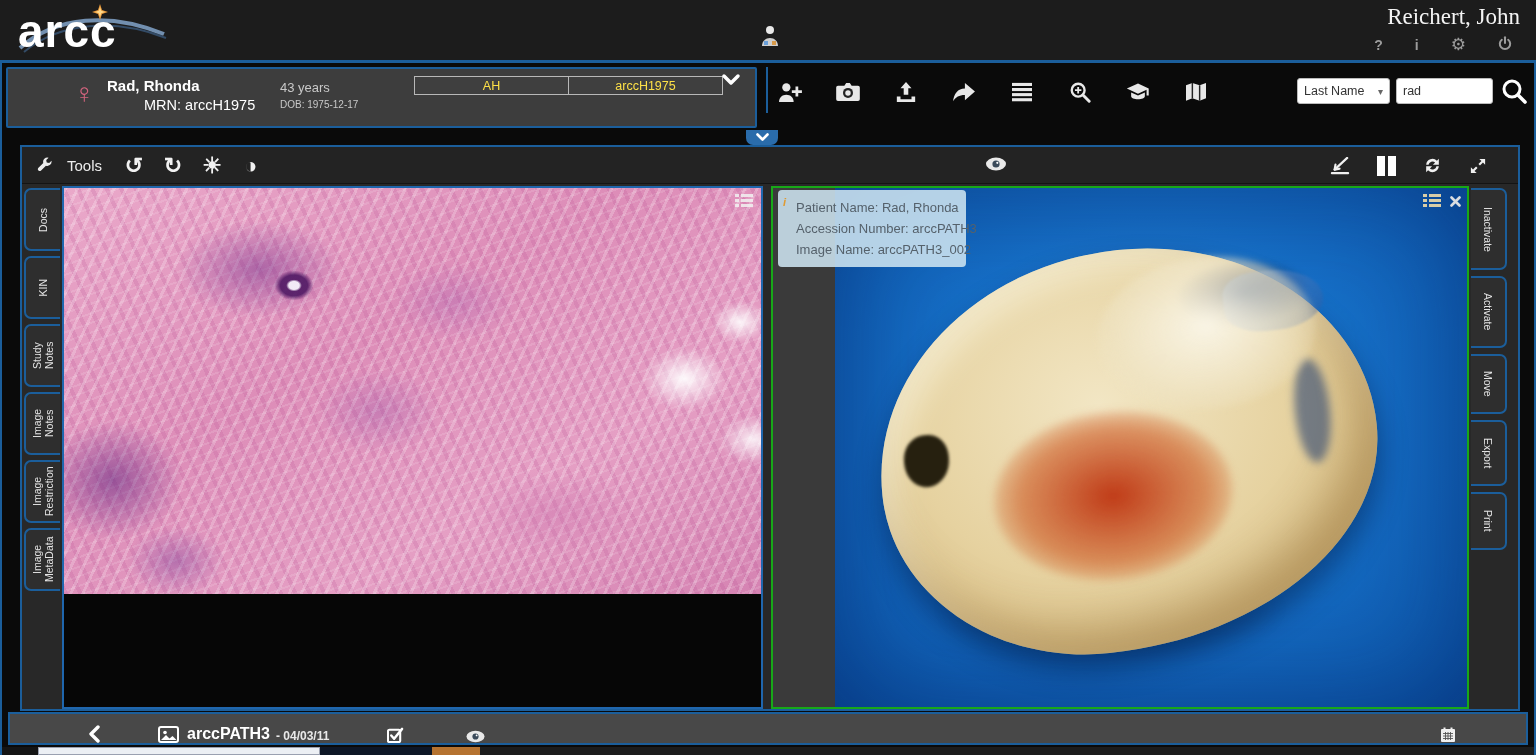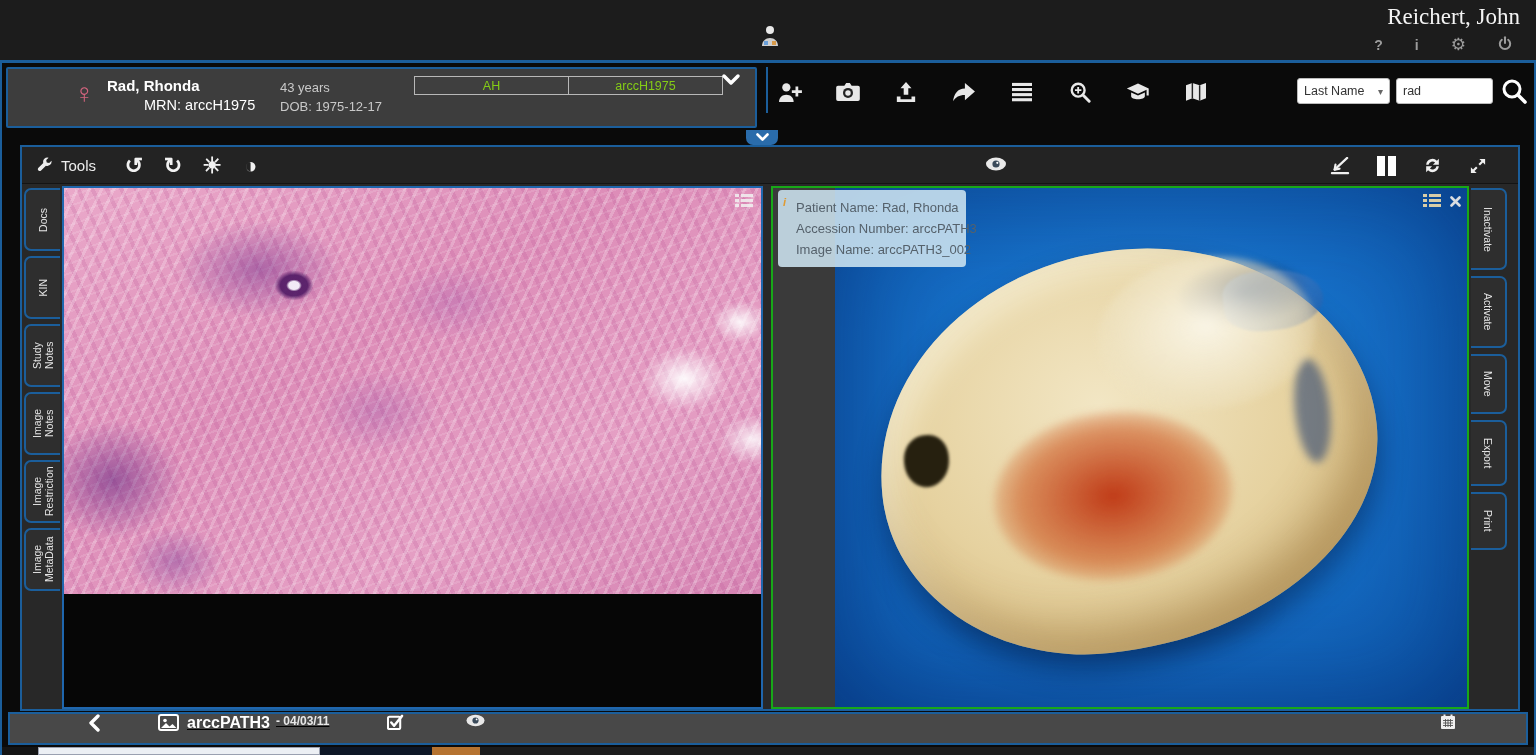--- a/index.html
+++ b/index.html
@@ -18,43 +18,43 @@
   .header-icons { position:absolute; right:24px; top:36px; display:flex; gap:32px; align-items:center; color:#9c9c9c; font-size:14px; font-weight:bold; }
   .header-icons .hicon { cursor:pointer; line-height:16px; }
   .gear-glyph { font-size:17px; font-weight:normal; }
 
   
   .patient-panel { position:absolute; left:6px; top:67px; width:751px; height:61px; background:#3d3d3d; border:2px solid #1b5e9b; border-radius:2px; }
   .gender { position:absolute; left:66px; top:10px; font-size:28px; color:#d4647e; line-height:30px; }
   .p-name { position:absolute; left:99px; top:8px; font-size:15px; font-weight:bold; color:#fff; }
   .p-mrn  { position:absolute; left:136px; top:28px; font-size:14.5px; color:#fff; }
   .p-age  { position:absolute; left:272px; top:11px; font-size:13px; color:#c9c9c9; }
-  .p-dob  { position:absolute; left:272px; top:30px; font-size:13px; color:#c9c9c9; }
+  .p-dob  { position:absolute; left:272px; top:30px; font-size:10px; color:#c9c9c9; }
   .id-table { position:absolute; left:406px; top:7px; border-collapse:collapse; }
   .id-table th { width:154px; height:20px; border:1px solid #b8b8b8; background:#4e4e4e; color:#fff; font-size:12.5px; font-weight:bold; text-align:center; }
-  .id-table td { width:154px; height:18px; border:1px solid #b8b8b8; background:#3f3f3f; color:#84cc16; font-size:12.5px; text-align:center; }
+  .id-table td { width:154px; height:18px; border:1px solid #b8b8b8; background:#3f3f3f; color:#fde047; font-size:12.5px; text-align:center; }
   .panel-chevron { position:absolute; right:14px; top:4px; cursor:pointer; }
   .v-divider { position:absolute; left:766px; top:67px; width:2px; height:46px; background:#1b5e9b; }
 
   .icon-toolbar { position:absolute; left:778px; top:77px; height:30px; display:flex; gap:34px; align-items:center; }
   .tool-btn { width:24px; height:24px; display:flex; align-items:center; justify-content:center; cursor:pointer; }
 
   .search-area { position:absolute; left:1297px; top:78px; display:flex; align-items:center; }
   .fake-select { width:93px; height:26px; background:#fff; border:1px solid #bbb; border-radius:3px; display:flex; align-items:center; padding:0 6px; font-size:12.5px; color:#333; cursor:pointer; }
   .fake-select .sel-label { flex:1; }
   .fake-select .sel-arrow { color:#666; font-size:10px; }
   .search-input { width:97px; height:26px; margin-left:6px; background:#fff; border:1px solid #bbb; border-radius:3px; font-size:12.5px; color:#333; padding:12px 6px; font-family:"Liberation Sans", sans-serif; }
   .search-go { margin-left:8px; width:26px; height:26px; display:flex; align-items:center; justify-content:center; cursor:pointer; }
 
   .center-tab { position:absolute; left:746px; top:130px; width:32px; height:15px; background:#2a6cab; border-radius:0 0 7px 7px; display:flex; align-items:center; justify-content:center; cursor:pointer; }
 
   
   .main-frame { position:absolute; left:20px; top:145px; width:1500px; height:566px; border:2px solid #1b5e9b; background:#282828; }
   .tools-bar { position:absolute; left:0; top:0; width:100%; height:37px; background:#232323; border-bottom:1px solid #141414; }
-  .tools-label { position:absolute; left:14px; top:0; height:37px; display:flex; align-items:center; gap:8px; color:#ececec; font-size:15px; cursor:pointer; }
+  .tools-label { position:absolute; left:14px; top:0; height:37px; display:flex; align-items:center; gap:14px; color:#ececec; font-size:15px; cursor:pointer; }
   .adjust-icons { position:absolute; left:100px; top:0; height:37px; display:flex; gap:15px; align-items:center; color:#f2f2f2; font-size:22px; font-weight:bold; }
   .adjust-icons .tool-btn { font-size:22px; }
   .eye-center { position:absolute; left:963px; top:9px; cursor:pointer; }
   .right-tools { position:absolute; right:28px; top:0; height:37px; display:flex; gap:22px; align-items:center; }
   .cols-icon { display:flex; gap:3px; }
   .cols-icon i { display:block; width:8px; height:20px; background:#fff; }
 
   
   .left-rail { position:absolute; left:2px; top:41px; width:38px; display:flex; flex-direction:column; gap:5px; }
   .ltab { width:36px; height:63px; background:#2e2e2e; border:2px solid #1b5e9b; border-right:none; border-radius:7px 0 0 7px; display:flex; align-items:center; justify-content:center; cursor:pointer; }
@@ -105,21 +105,21 @@
   .ink-knob { position:absolute; left:5%; top:41%; width:9%; height:13%; background:#26200f; border-radius:50% 45% 55% 50%; filter:blur(1.5px); }
   .ink-right { position:absolute; left:84%; top:32%; width:7%; height:26%; background:rgba(25,55,110,.55); border-radius:50%; filter:blur(4px); }
 
   .img-tooltip { position:absolute; left:5px; top:2px; width:188px; background:rgba(205,228,240,.88); border-radius:4px; padding:7px 8px 7px 18px; z-index:3; }
   .img-tooltip .tline { font-size:13px; color:#55616b; line-height:21px; white-space:nowrap; }
   .tooltip-info { position:absolute; left:5px; top:6px; font-size:11px; font-weight:bold; color:#e09a30; font-style:italic; }
   .corner-icons { position:absolute; right:6px; top:5px; display:flex; gap:9px; align-items:center; z-index:3; }
   .corner-icons .cbtn { cursor:pointer; opacity:.95; }
 
   
-  .bottom-bar { position:absolute; left:8px; top:712px; width:1520px; height:33px; background:#484848; border:2px solid #1b5e9b; display:flex; align-items:flex-start;text-decoration:underline; }
+  .bottom-bar { position:absolute; left:8px; top:712px; width:1520px; height:33px; background:#484848; border:2px solid #1b5e9b; display:flex; align-items:flex-end; }
   .bb-chevron { margin-left:78px; cursor:pointer; display:flex; }
   .bb-imgicon { margin-left:58px; cursor:pointer; display:flex; }
   .bb-accession { margin-left:8px; font-size:16px; font-weight:bold; color:#fff; }
   .bb-date { margin-left:6px; font-size:12px; font-weight:bold; color:#e8e8e8; }
   .bb-check { margin-left:58px; cursor:pointer; display:flex; }
   .bb-eye { margin-left:62px; cursor:pointer; display:flex; }
   .bb-cal { margin-left:auto; margin-right:70px; cursor:pointer; display:flex; }
 
   .film-strip { position:absolute; left:2px; top:747px; width:1532px; height:8px; background:#141414; }
   .fs-white { position:absolute; left:36px; top:0; width:282px; height:8px; background:#eceff4; border:1px solid #9aa0b0; }
@@ -129,20 +129,31 @@
 
   .edge-l { position:absolute; left:0; top:63px; width:2px; height:692px; background:#1b5e9b; }
   .edge-r { position:absolute; right:0; top:63px; width:2px; height:692px; background:#1b5e9b; }
 </style>
 </head>
 <body>
 
 <div class="app">
 
   <header class="topbar">
+    <div class="logo">
+      <svg class="logo-swoosh" width="160" height="56" viewBox="0 0 160 56">
+        <path d="M6 44 C42 12 96 8 150 30" stroke="#8fb6e0" stroke-width="4" fill="none" opacity="0.75"></path>
+        <path d="M10 48 C46 18 100 14 152 34" stroke="#4a7ab0" stroke-width="2" fill="none" opacity="0.5"></path>
+      </svg>
+      <span class="logo-text">arcc</span>
+      <svg class="logo-star" width="16" height="16" viewBox="0 0 16 16">
+        <polygon points="8,0 10,6 16,8 10,10 8,16 6,10 0,8 6,6" fill="#e8983a"></polygon>
+        <polygon points="8,3 9.2,6.8 13,8 9.2,9.2 8,13 6.8,9.2 3,8 6.8,6.8" fill="#ffd98a"></polygon>
+      </svg>
+    </div>
 
     <div class="center-user">
       <svg width="20" height="24" viewBox="0 0 20 24">
         <circle cx="10" cy="6" r="4" fill="#e8e8e8"></circle>
         <path d="M2 22c0-5 3.6-8 8-8s8 3 8 8z" fill="#cfcfcf"></path>
         <rect x="4" y="17" width="4" height="4" fill="#6a9fd8"></rect>
         <rect x="12" y="17" width="4" height="4" fill="#d89a4a"></rect>
       </svg>
     </div>
 

